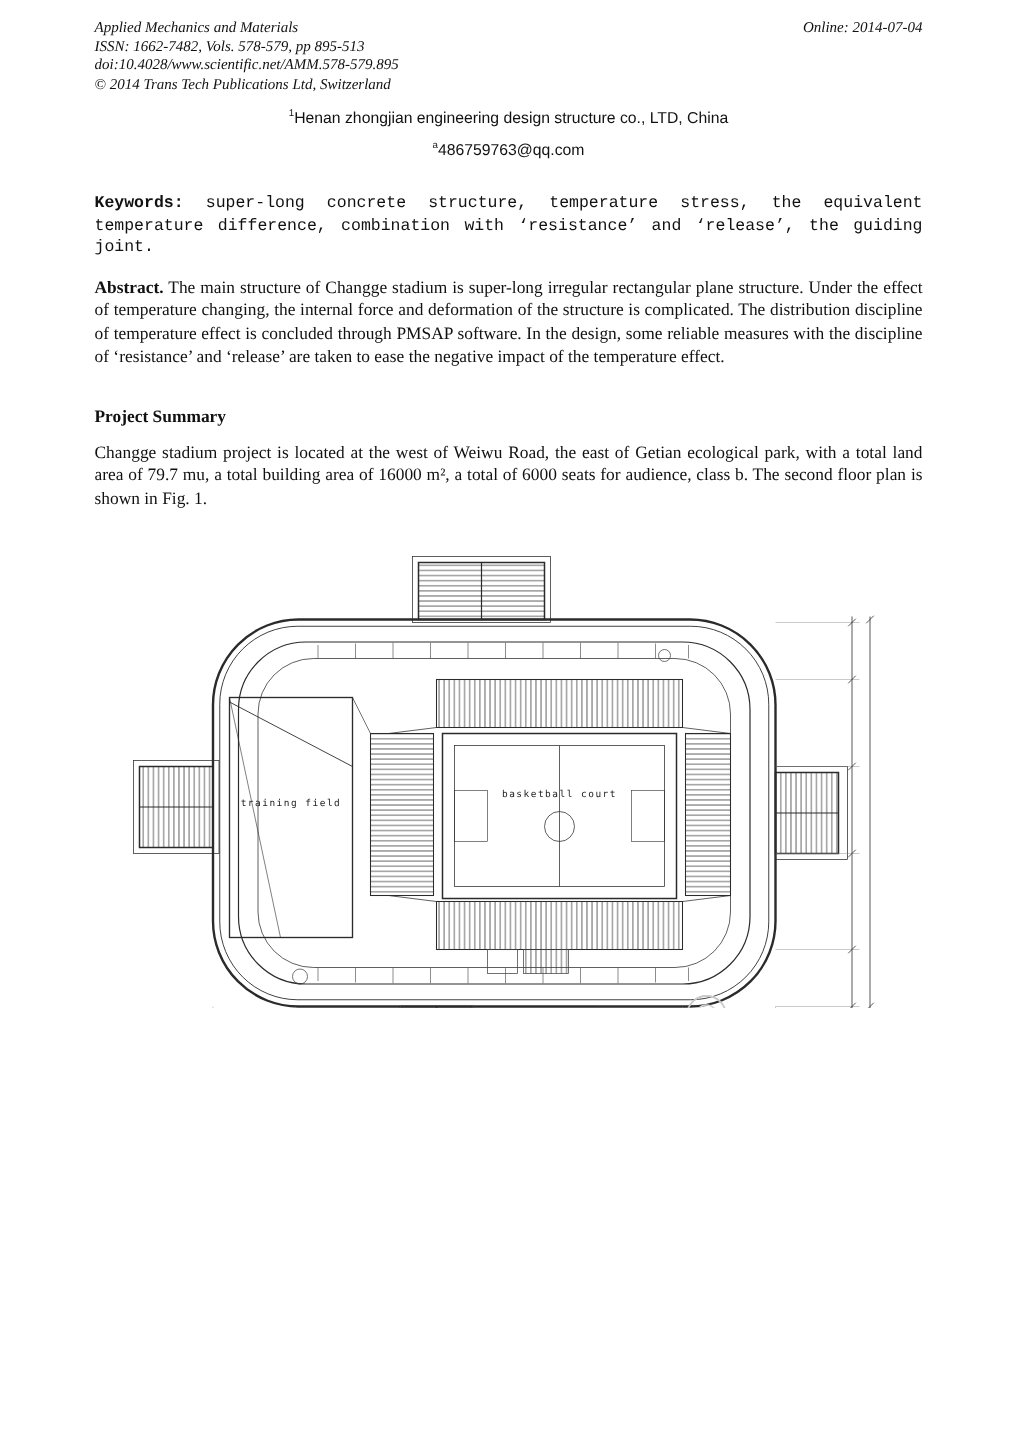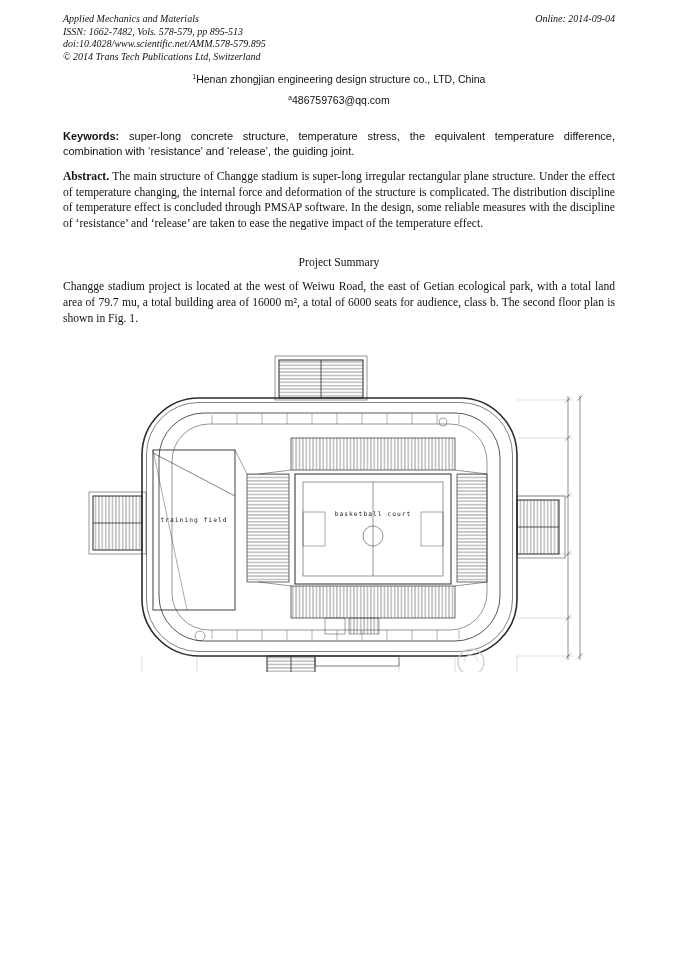--- a/index.html
+++ b/index.html
@@ -15,41 +15,41 @@
   .title { margin:26px auto 0; max-width:560px; text-align:center;
     font-family:"Liberation Sans", sans-serif; font-weight:bold;
     font-size:13.5px; line-height:17.5px; }
   .author-line { margin-top:14px; text-align:center;
     font-family:"Liberation Sans", sans-serif; font-size:12.5px; }
   .affiliation-line, .email-line { text-align:center;
     font-family:"Liberation Sans", sans-serif; font-size:10.5px; }
   .affiliation-line { margin-top:10px; }
   .email-line { margin-top:9px; }
   sup { font-size:62%; vertical-align:super; line-height:0; }
-  .keywords { margin-top:23px; font-family:Liberation Sans, sans-serif;
+  .keywords { margin-top:23px; font-family:Liberation Mono, monospace;
     font-size:11px; line-height:14.5px; text-align:justify; }
   .abstract { margin-top:11px; font-size:11.6px; line-height:15.6px; text-align:justify; }
-  .section-heading { margin-top:25px; font-weight:normal; font-size:11.6px;text-align:center; }
+  .section-heading { margin-top:25px; font-weight:bold; font-size:11.6px; }
   .body-par { margin-top:10px; font-size:11.6px; line-height:15.6px; text-align:justify; }
   .figure-wrap { margin-top:24px; display:flex; justify-content:center; }
   .caption { margin-top:44px; text-align:center; font-size:11px; }
 </style>
 </head>
 <body>
 
 <div class="page">
 
   <div class="header">
     <div class="left">
       <div>Applied Mechanics and Materials</div>
       <div>ISSN: 1662-7482, Vols. 578-579, pp 895-513</div>
       <div>doi:10.4028/www.scientific.net/AMM.578-579.895</div>
       <div>© 2014 Trans Tech Publications Ltd, Switzerland</div>
     </div>
-    <div class="right">Online: 2014-09-04</div>
+    <div class="right">Online: 2014-07-04</div>
   </div>
 
 
 
   <div class="affiliation-line">
     <sup>1</sup><span>Henan zhongjian engineering design structure co., LTD, China</span>
   </div>
 
   <div class="email-line">
     <sup>a</sup><span>486759763@qq.com</span>

